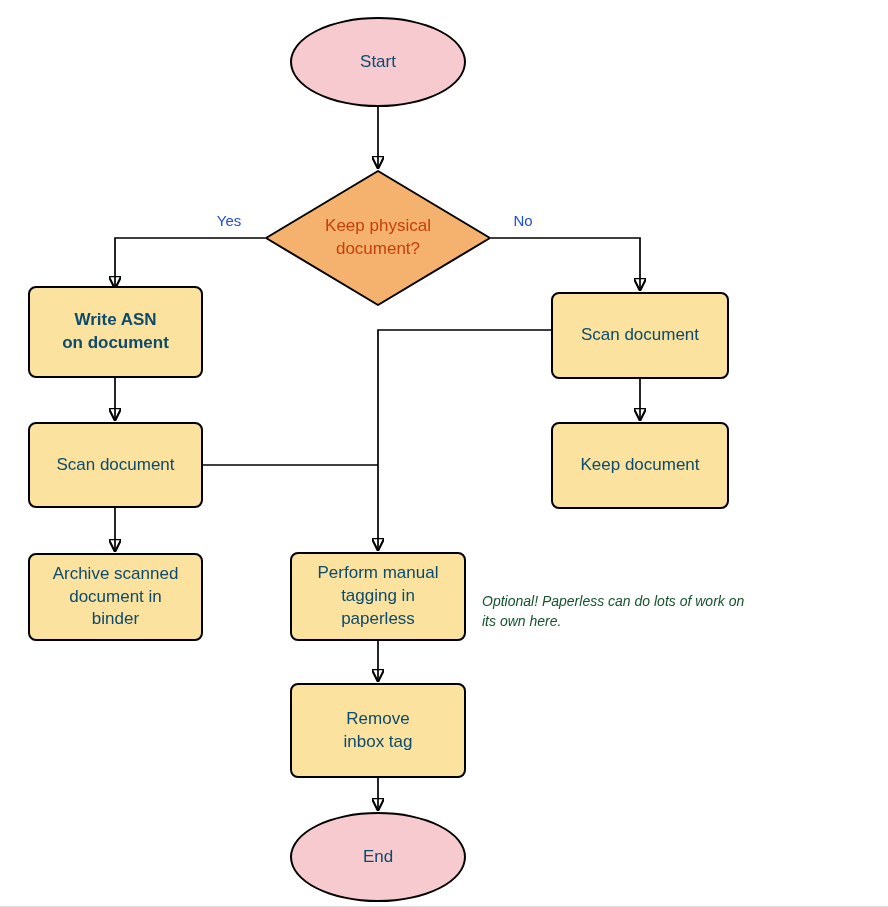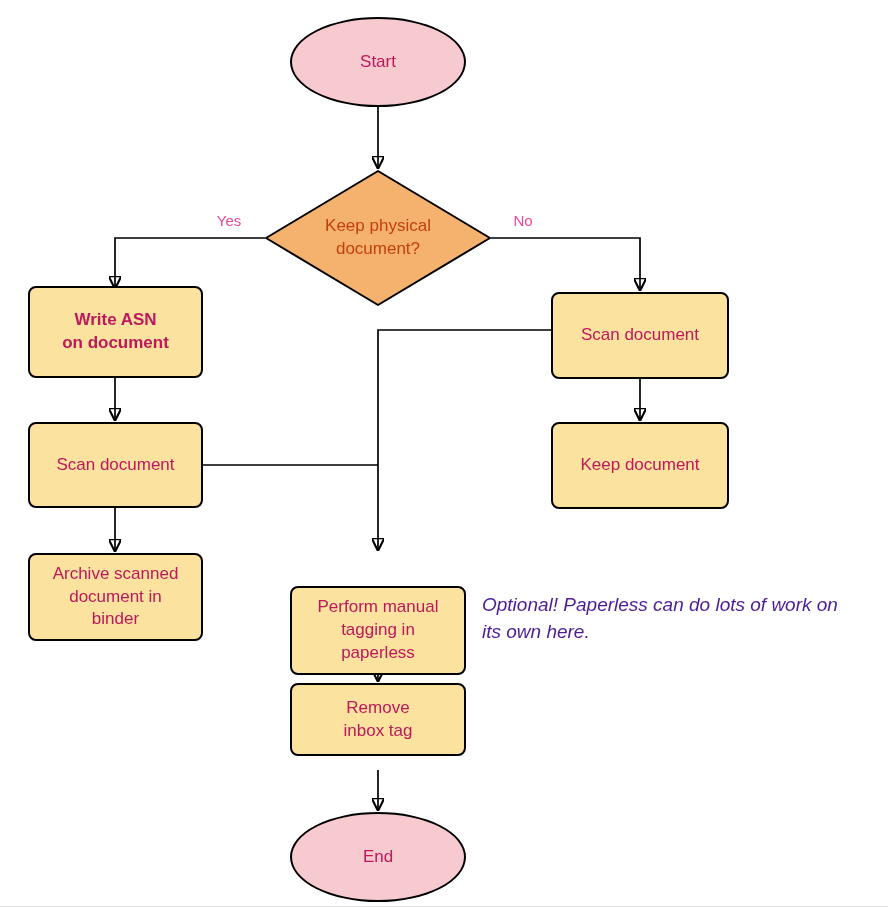--- a/index.html
+++ b/index.html
@@ -26,21 +26,21 @@
     fill: none;
   }
   .node {
     position: absolute;
     display: flex;
     align-items: center;
     justify-content: center;
     text-align: center;
     box-sizing: border-box;
     border: 2px solid #000000;
-    color: #be185d;
+    color: #0c4a6e;
     font-size: 17px;
     line-height: 1.35;
     white-space: pre-line;
   }
   .terminal {
     background: #f6cace;
     border-radius: 50%;
   }
   .process {
     background: #fbe29e;
@@ -52,28 +52,28 @@
     align-items: center;
     justify-content: center;
     text-align: center;
     color: #c2410c;
     font-size: 17px;
     line-height: 1.35;
     white-space: pre-line;
   }
   .edge-label {
     position: absolute;
-    color: #ec4899;
+    color: #1d4ed8;
     font-size: 15px;
     text-align: center;
   }
   .annotation {
     position: absolute;
-    color: #4c1d95;
-    font-size: 19px;
+    color: #14532d;
+    font-size: 14px;
     font-style: italic;
     line-height: 1.42;
     white-space: pre-line;
   }
   .bottom-edge {
     position: absolute;
     left: 0;
     right: 0;
     bottom: 0;
     height: 1px;
@@ -132,30 +132,30 @@
   </div>
 
   <div class="node process" style="left:551px; top:292px; width:178px; height:87px;">
     <span>Scan document</span>
   </div>
 
   <div class="node process" style="left:551px; top:422px; width:178px; height:87px;">
     <span>Keep document</span>
   </div>
 
-  <div class="node process" style="left:290px; top:552px; width:176px; height:89px;margin-top:34px;">
+  <div class="node process" style="left:290px; top:552px; width:176px; height:89px;">
     <span>Perform manual
 tagging in
 paperless</span>
   </div>
 
   <div class="annotation" style="left:482px; top:592px; width:400px;">Optional! Paperless can do lots of work on
 its own here.</div>
 
-  <div class="node process" style="left:290px; top:683px; width:176px; height:73px;">
+  <div class="node process" style="left:290px; top:683px; width:176px; height:95px;">
     <span>Remove
 inbox tag</span>
   </div>
 
   <div class="node terminal" style="left:290px; top:812px; width:176px; height:90px;">
     <span>End</span>
   </div>
 
   <div class="bottom-edge"></div>
 

